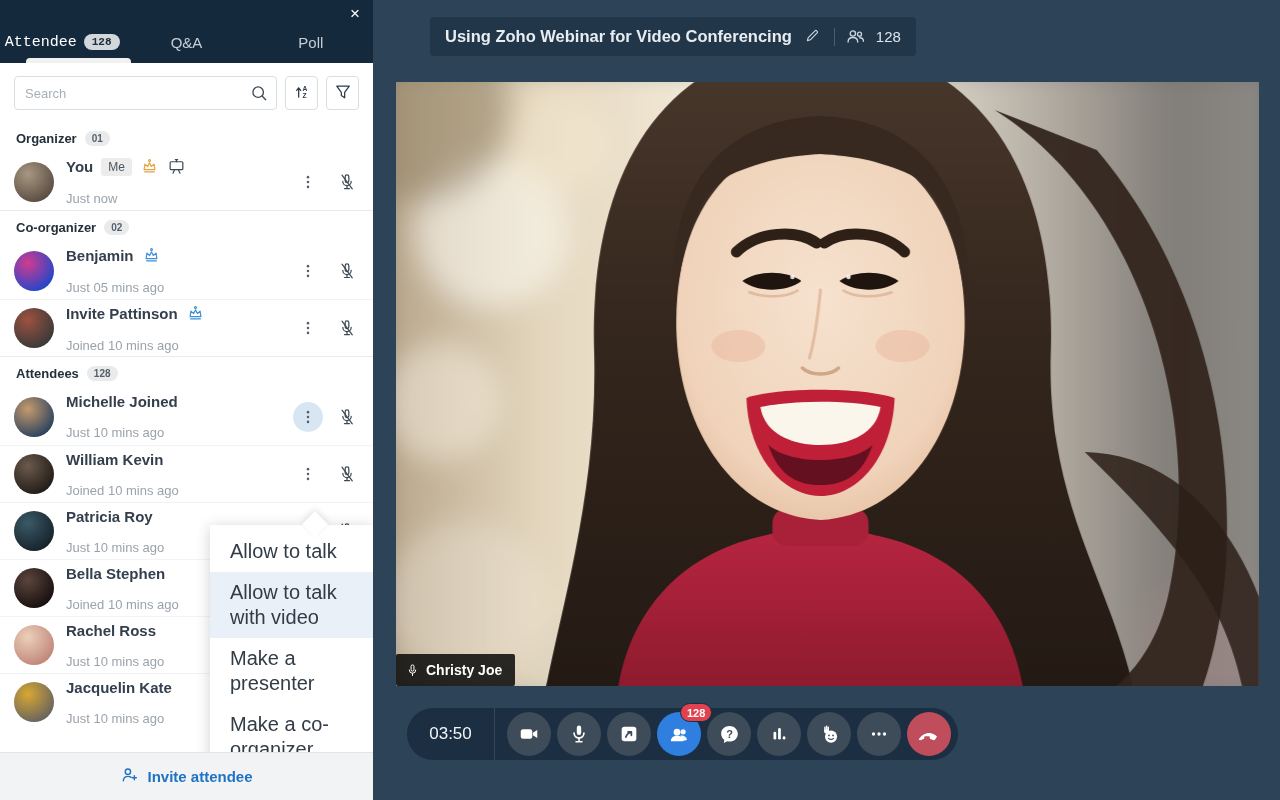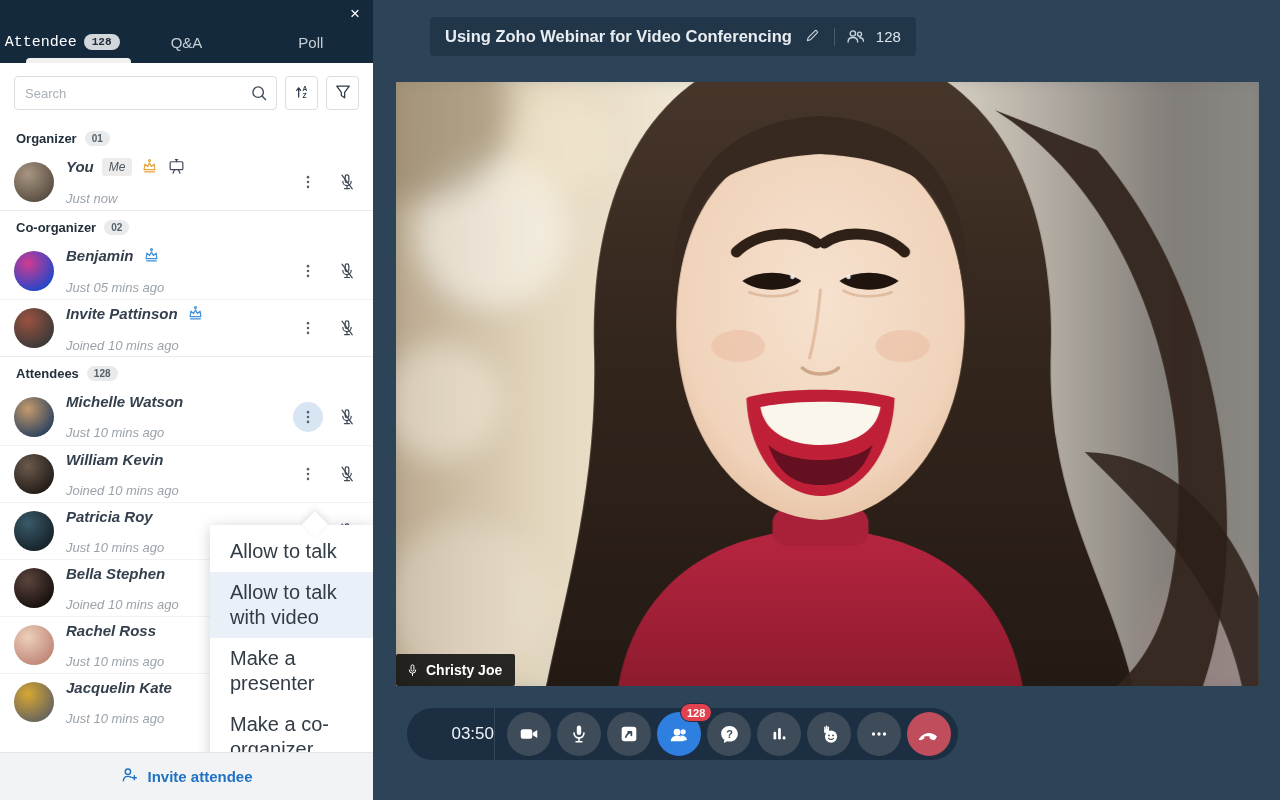--- a/index.html
+++ b/index.html
@@ -26,21 +26,21 @@
   .icon-btn { width:33px; height:34px; border:1px solid #d9dee3; border-radius:4px; background:#fff; display:flex; align-items:center; justify-content:center; cursor:pointer; }
 
   .section-head { display:flex; align-items:center; gap:8px; padding:9px 16px 7px 16px; border-top:1px solid #e9ebed; }
   .section-head.first { border-top:none; }
   .s-label { font-size:13px; font-weight:bold; color:#232f3a; }
   .s-count { background:#e8eaec; color:#57616b; font-size:10px; font-weight:bold; border-radius:9px; padding:2px 7px; }
 
   .row { display:flex; align-items:center; padding:8px 14px 8px 14px; height:57px; }
   .row + .row { border-top:1px solid #f2f3f4; }
   .avatar { width:40px; height:40px; border-radius:50%; flex:none; }
-  .info { flex:1; margin-left:12px; min-width:0;font-style:italic; }
+  .info { flex:1; margin-left:12px; min-width:0; }
   .name-line { display:flex; align-items:center; gap:8px; }
   .name { font-size:15px; font-weight:600; color:#333f4d; white-space:nowrap; }
   .me-badge { background:#ececec; color:#4c565f; font-size:12px; border-radius:3px; padding:2px 7px; }
   .time { font-size:13px; color:#9aa3ab; margin-top:15px; }
   .row-actions { display:flex; align-items:center; gap:12px; }
   .kebab { width:30px; height:30px; border:none; background:none; border-radius:50%; display:flex; align-items:center; justify-content:center; cursor:pointer; }
   .kebab.active { background:#d8e6f4; }
   .mic-slot { width:24px; height:24px; display:flex; align-items:center; justify-content:center; }
 
   .context-menu { position:absolute; left:210px; top:462px; width:163px; background:#fff; box-shadow:0 2px 14px rgba(30,40,60,.22); border-radius:2px; padding:6px 0; z-index:10; }
@@ -57,21 +57,21 @@
   .title-pill { position:absolute; left:57px; top:17px; height:39px; background:#223649; border-radius:4px; display:flex; align-items:center; gap:10px; padding:0 15px; }
   .title-text { color:#e8edf2; font-size:16.5px; font-weight:600; }
   .pill-divider { width:1px; height:18px; background:#4a5c70; }
   .pill-count { color:#dde5ec; font-size:15px; }
 
   .video { position:absolute; left:23px; top:82px; width:863px; height:604px; overflow:hidden; }
   .video svg { display:block; width:100%; height:100%; }
   .name-tag { position:absolute; left:23px; top:654px; height:32px; background:rgba(8,8,8,.85); border-radius:2px; display:flex; align-items:center; gap:6px; padding:0 13px 0 9px; color:#fff; font-size:14px; font-weight:600; }
 
   .controls { position:absolute; left:34px; top:708px; height:52px; background:#1b2e42; border-radius:26px; display:flex; align-items:center; padding-right:4px; }
-  .timer { width:88px; height:52px; line-height:52px; text-align:right; color:#f2f5f8; font-size:17px; border-right:1px solid rgba(255,255,255,.12); margin-right:9px; flex:none; }
+  .timer { width:88px; height:52px; line-height:52px; text-align:center; color:#f2f5f8; font-size:17px; border-right:1px solid rgba(255,255,255,.12); margin-right:9px; flex:none; }
   .ctl { position:relative; width:44px; height:44px; border-radius:50%; border:none; background:#3e4b59; margin:0 3px; display:flex; align-items:center; justify-content:center; cursor:pointer; flex:none; }
   .ctl.active { background:#2e7fe0; }
   .ctl.danger { background:#c04d5c; }
   .badge-red { position:absolute; top:-9px; left:23px; background:#e2414f; color:#fff; font-size:11px; font-weight:bold; border-radius:10px; padding:2.5px 6px; border:1px solid #1b2e42; }
 </style>
 </head>
 <body>
 
 <div class="app">
 
@@ -248,21 +248,21 @@
       </div>
           </div>
           <div class="section-head">
             <span class="s-label">Attendees</span>
                     <span class="s-count">128</span>
           </div>
           <div class="row">
             <div class="avatar" style="background:radial-gradient(circle at 35% 30%, #c59a6d 0%, #31455e 75%)"></div>
       <div class="info">
         <div class="name-line">
-                <span class="name">Michelle Watson</span>
+                <span class="name">Michelle Joined</span>
               </div>
         <div class="time">Just 10 mins ago</div>
       </div>
       <div class="row-actions">
         <button class="kebab active">
           <span style="display:flex;">
                   <svg width="18" height="18" viewBox="0 0 24 24">
                     <circle cx="12" cy="5.5" r="1.7" fill="#555f6a"></circle>
                     <circle cx="12" cy="12" r="1.7" fill="#555f6a"></circle>
                     <circle cx="12" cy="18.5" r="1.7" fill="#555f6a"></circle>

